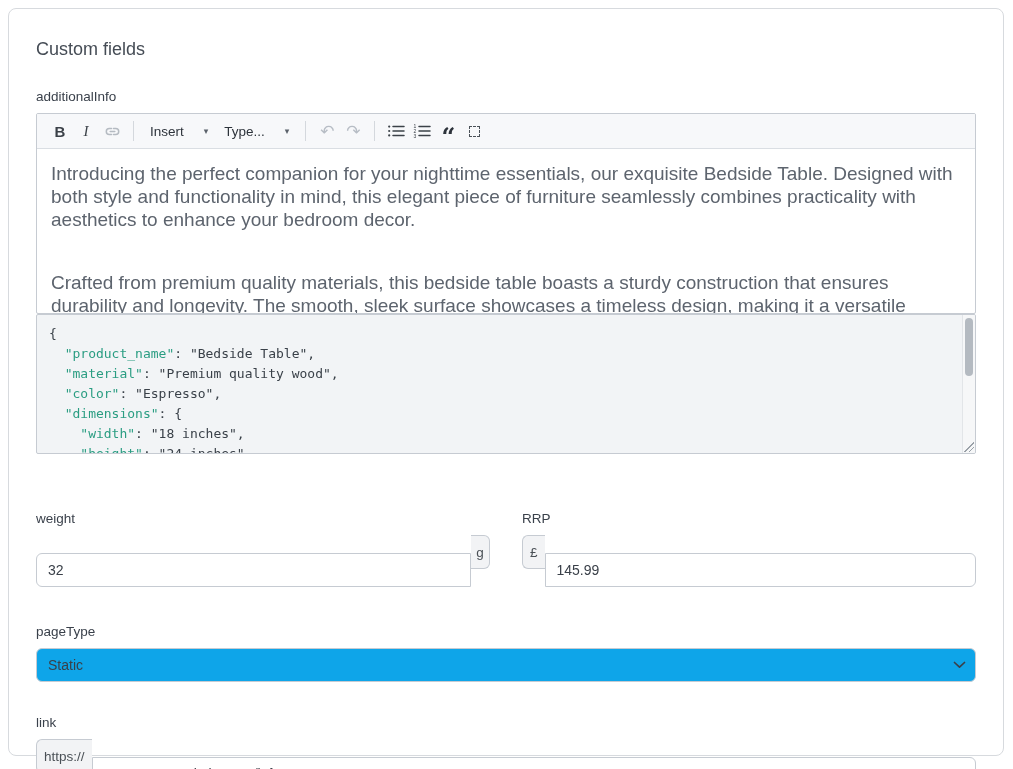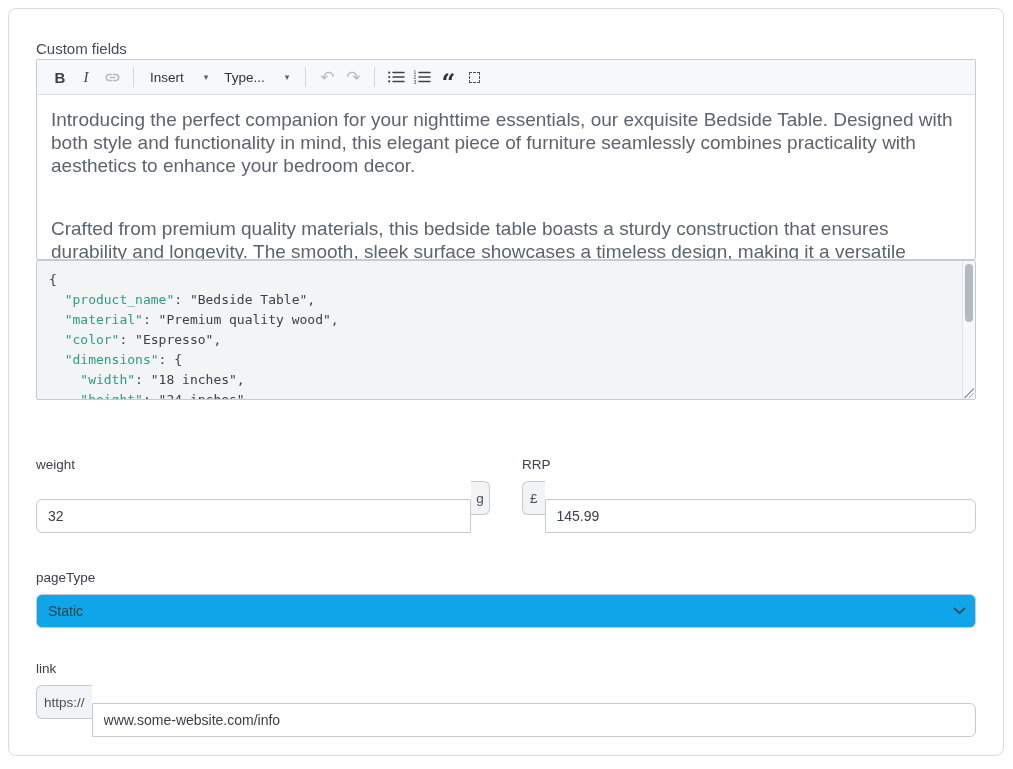--- a/index.html
+++ b/index.html
@@ -13,21 +13,21 @@
   .card {
     position: absolute;
     left: 8px; top: 8px;
     width: 996px; height: 748px;
     background: #ffffff;
     border: 1px solid #d7dade;
     border-radius: 8px;
     padding: 30px 27px 24px 27px;
   }
   .card-title {
-    font-size: 15px;
+    font-size: 18px;
     color: #454c55;
     line-height: 20px;
   }
   .field-label {
     font-size: 13.5px;
     color: #3a414b;
     line-height: 17px;
     margin-bottom: 8px;
   }
   
@@ -208,20 +208,21 @@
     pointer-events: none;
   }
   svg.icon { display: block; }
 </style>
 </head>
 <body>
 
 <div class="card">
   <div class="card-title">Custom fields</div>
 
+  <div class="field-label rte-label">additionalInfo</div>
   <div class="rte">
     <div class="rte-toolbar">
       <button class="tb-btn tb-bold">B</button>
       <button class="tb-btn tb-italic">I</button>
       <button class="tb-btn">
         <span>
           <svg class="icon" width="17" height="17" viewBox="0 0 17 17" fill="none" stroke="#b5bbc2" stroke-width="1.5" stroke-linecap="round">
             <path d="M9.5 5.5h2.2a3 3 0 0 1 0 6H9.5"></path>
             <path d="M7.5 11.5H5.3a3 3 0 0 1 0-6h2.2"></path>
             <line x1="6.2" y1="8.5" x2="10.8" y2="8.5"></line>

